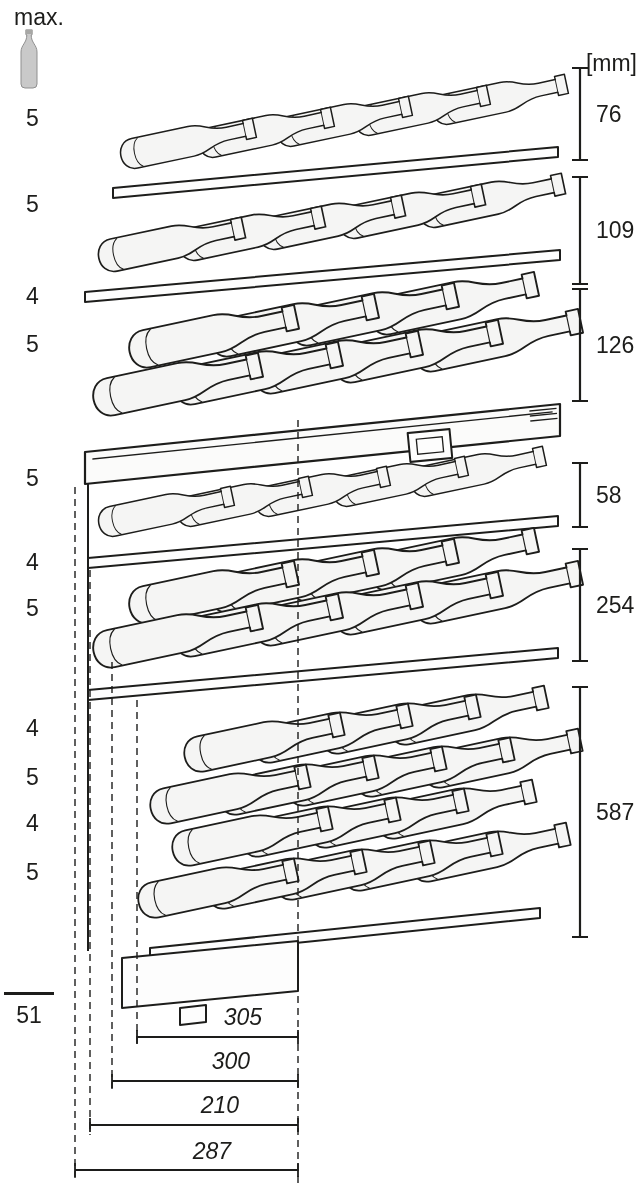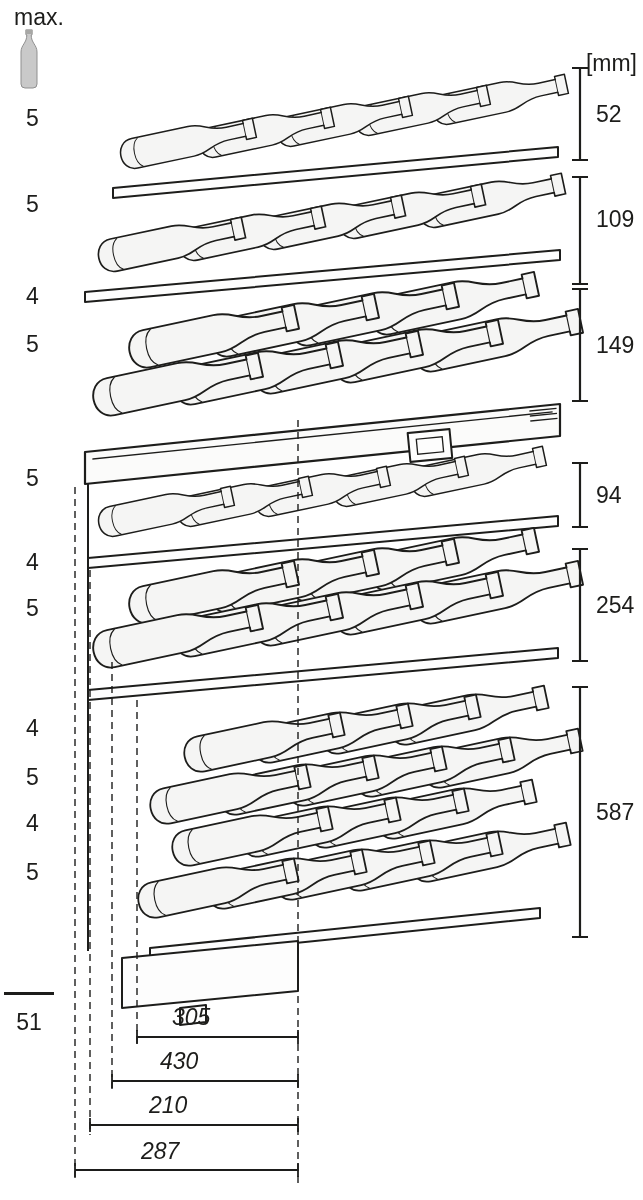--- a/index.html
+++ b/index.html
@@ -8,24 +8,24 @@
     --board-fill:#fdfdfd;
     --icon-gray:#c9c9c9;
   }
   html,body{margin:0;padding:0;background:#fff;}
   .stage{
     position:relative;width:643px;height:1200px;background:#fff;overflow:hidden;
     font-family:"Liberation Sans",sans-serif;color:var(--line);
   }
   .stage svg{display:block;}
   .lbl{position:absolute;font-size:23px;line-height:31px;font-weight:400;white-space:nowrap;}
-  .ital{font-style:italic;text-align:left;width:90px;}
+  .ital{font-style:italic;text-align:right;width:90px;}
   .cnt{left:26px;width:34px;}
   .rdim{left:596px;}
-  .clr{left:4px;top:992px;width:50px;border-top:3px solid var(--line);text-align:center;padding-top:12px;}
+  .clr{left:4px;top:992px;width:50px;border-top:3px solid var(--line);text-align:center;padding-top:5px;}
   #art{position:absolute;left:0;top:0;}
   .ln{stroke:var(--line);stroke-width:2;fill:none;stroke-linecap:square;}
   .thin{stroke-width:1.3;}
   .board{fill:var(--board-fill);stroke:var(--line);stroke-width:2;stroke-linejoin:round;}
   .slab{fill:#fbfbfa;stroke:var(--line);stroke-width:2.2;stroke-linejoin:round;}
   .bottle-shape{fill:var(--bottle-fill);stroke:var(--line);stroke-width:2.1;stroke-linejoin:round;}
   .dash{stroke:var(--line);stroke-width:1.4;fill:none;stroke-dasharray:7 5;}
   .dim{stroke:var(--line);stroke-width:1.8;fill:none;}
   .bracket{stroke:var(--line);stroke-width:2.2;fill:none;}
 </style>
@@ -180,25 +180,25 @@
   <div class="lbl cnt" style="top:463px;">5</div>
   <div class="lbl cnt" style="top:547px;">4</div>
   <div class="lbl cnt" style="top:593px;">5</div>
   <div class="lbl cnt" style="top:713px;">4</div>
   <div class="lbl cnt" style="top:762px;">5</div>
   <div class="lbl cnt" style="top:808px;">4</div>
   <div class="lbl cnt" style="top:857px;">5</div>
 
   <div class="lbl clr">51</div>
 
-  <div class="lbl rdim" style="top:99px;">52</div>
-  <div class="lbl rdim" style="top:204px;">109</div>
-  <div class="lbl rdim" style="top:330px;">149</div>
-  <div class="lbl rdim" style="top:480px;">94</div>
+  <div class="lbl rdim" style="top:99px;">76</div>
+  <div class="lbl rdim" style="top:215px;">109</div>
+  <div class="lbl rdim" style="top:330px;">126</div>
+  <div class="lbl rdim" style="top:480px;">58</div>
   <div class="lbl rdim" style="top:590px;">254</div>
   <div class="lbl rdim" style="top:797px;">587</div>
 
   <div class="lbl ital" style="left:172px;top:1002px;">305</div>
-  <div class="lbl ital" style="left:160px;top:1046px;">430</div>
+  <div class="lbl ital" style="left:160px;top:1046px;">300</div>
   <div class="lbl ital" style="left:149px;top:1090px;">210</div>
   <div class="lbl ital" style="left:141px;top:1136px;">287</div>
 
 </div>
 
 </body></html>

